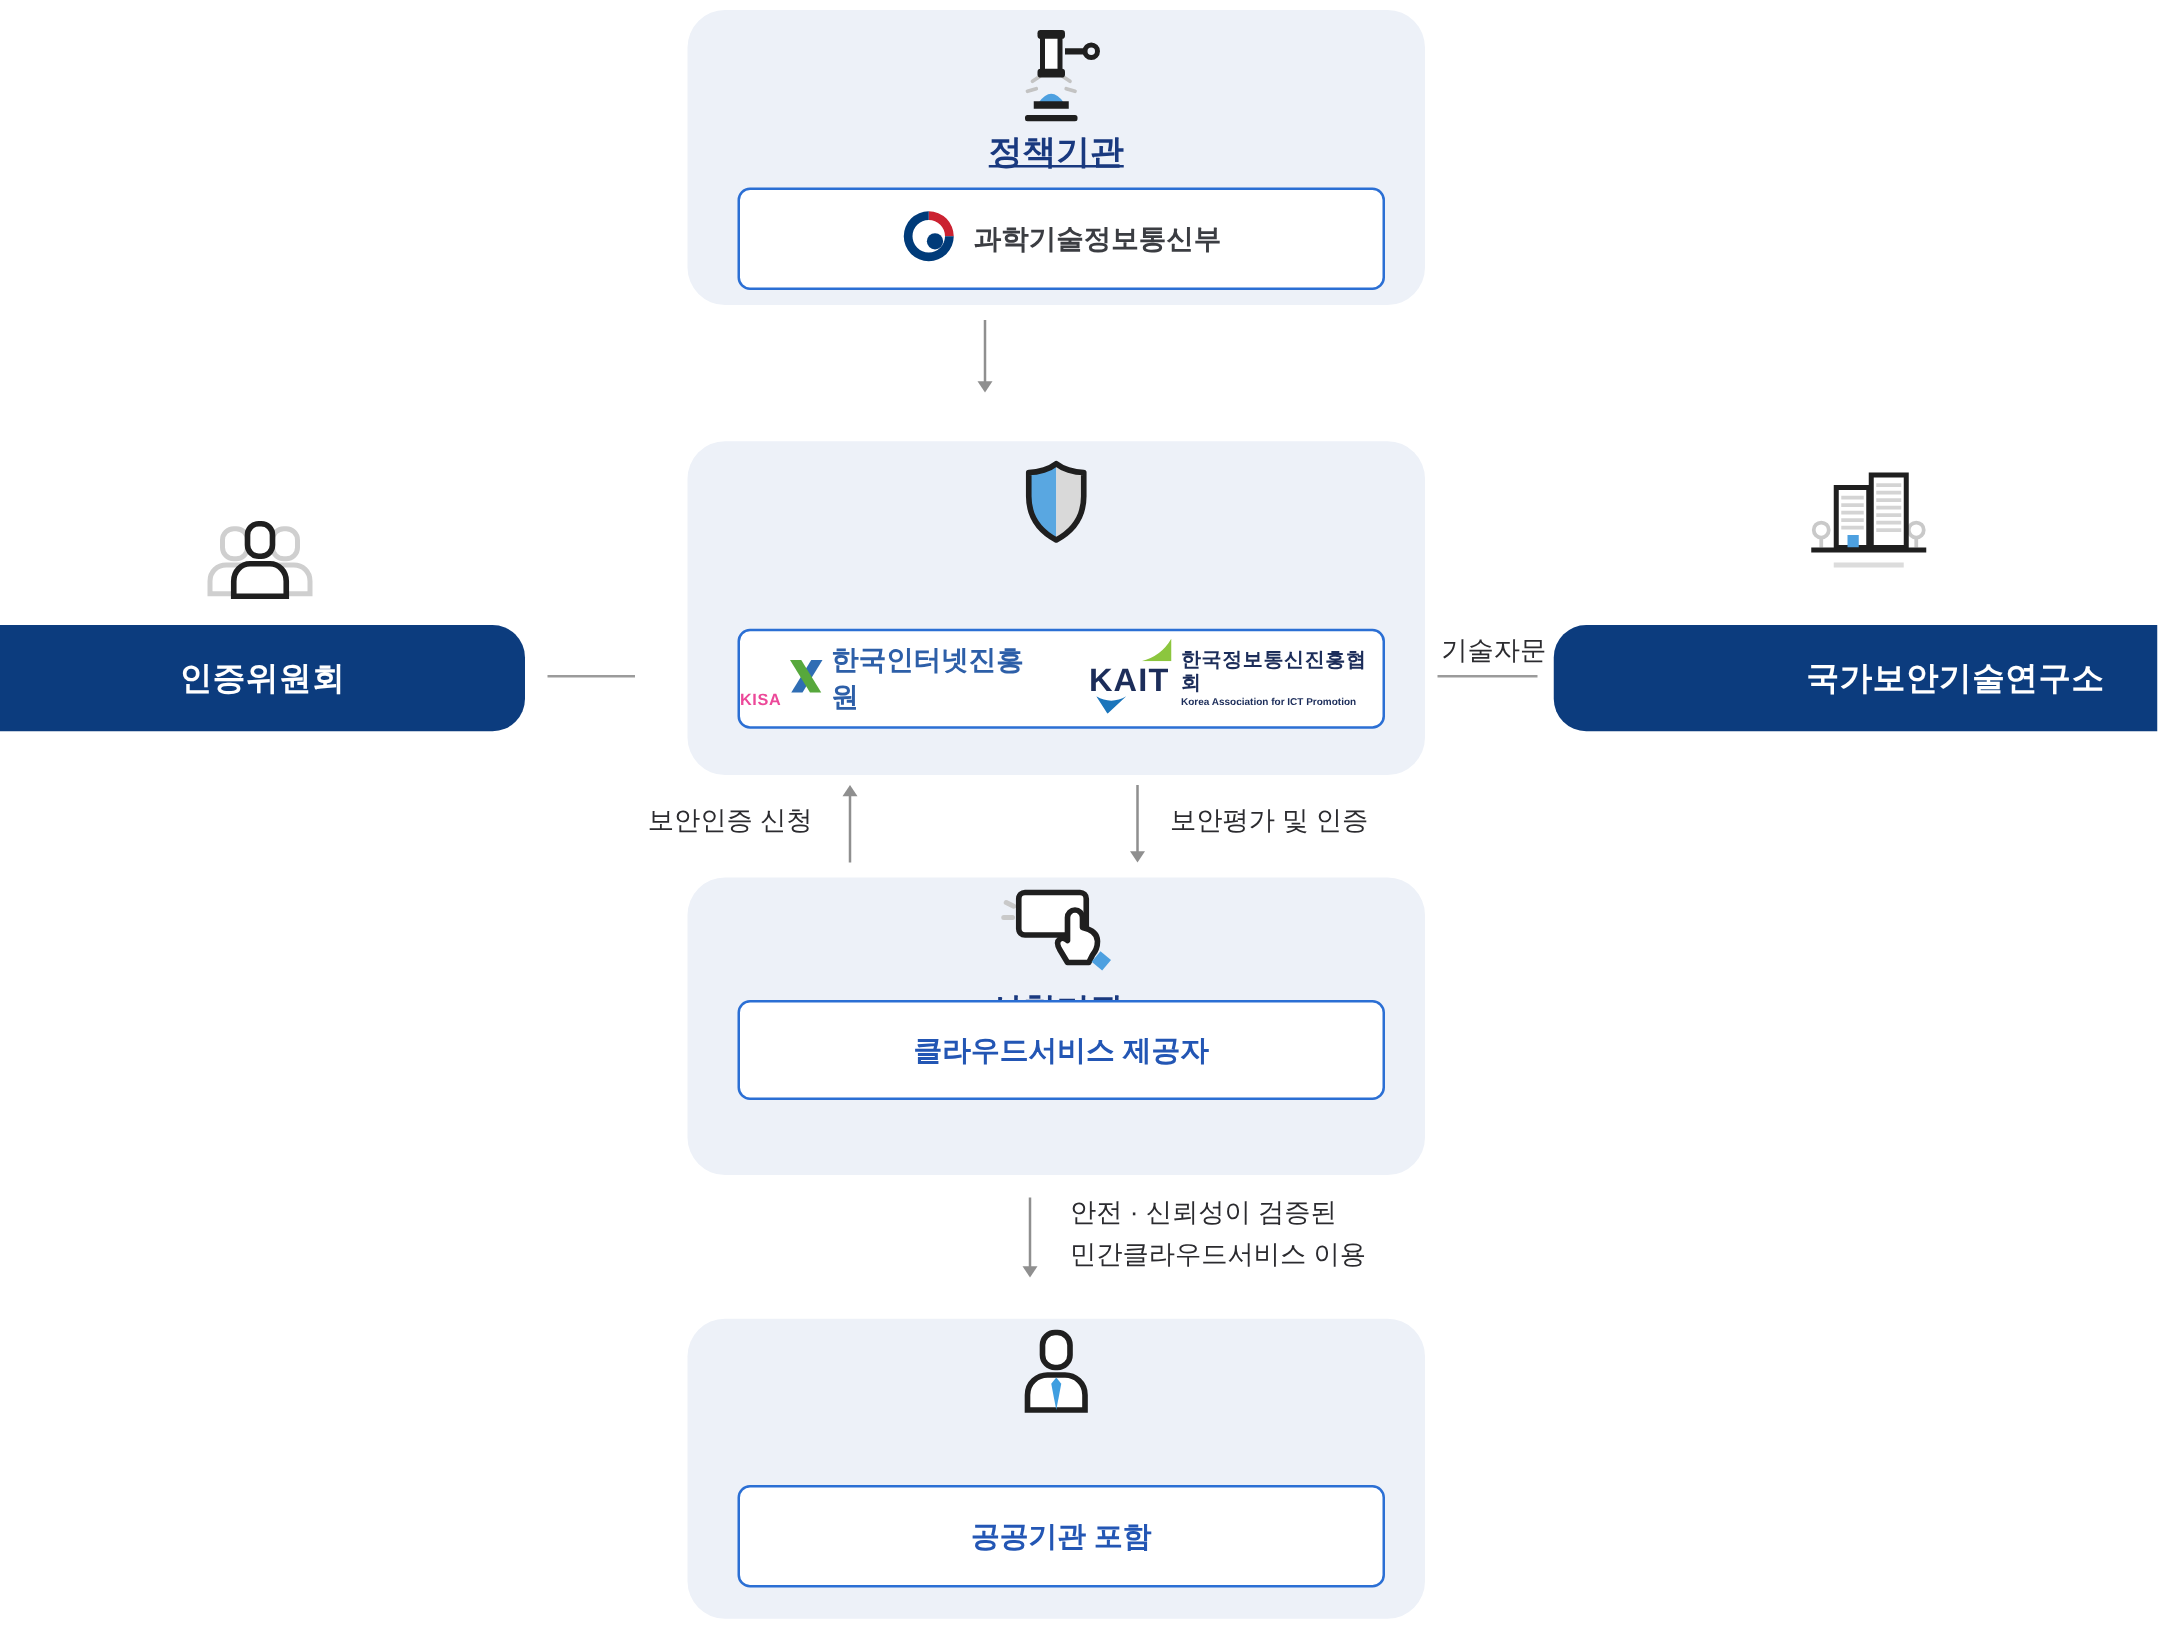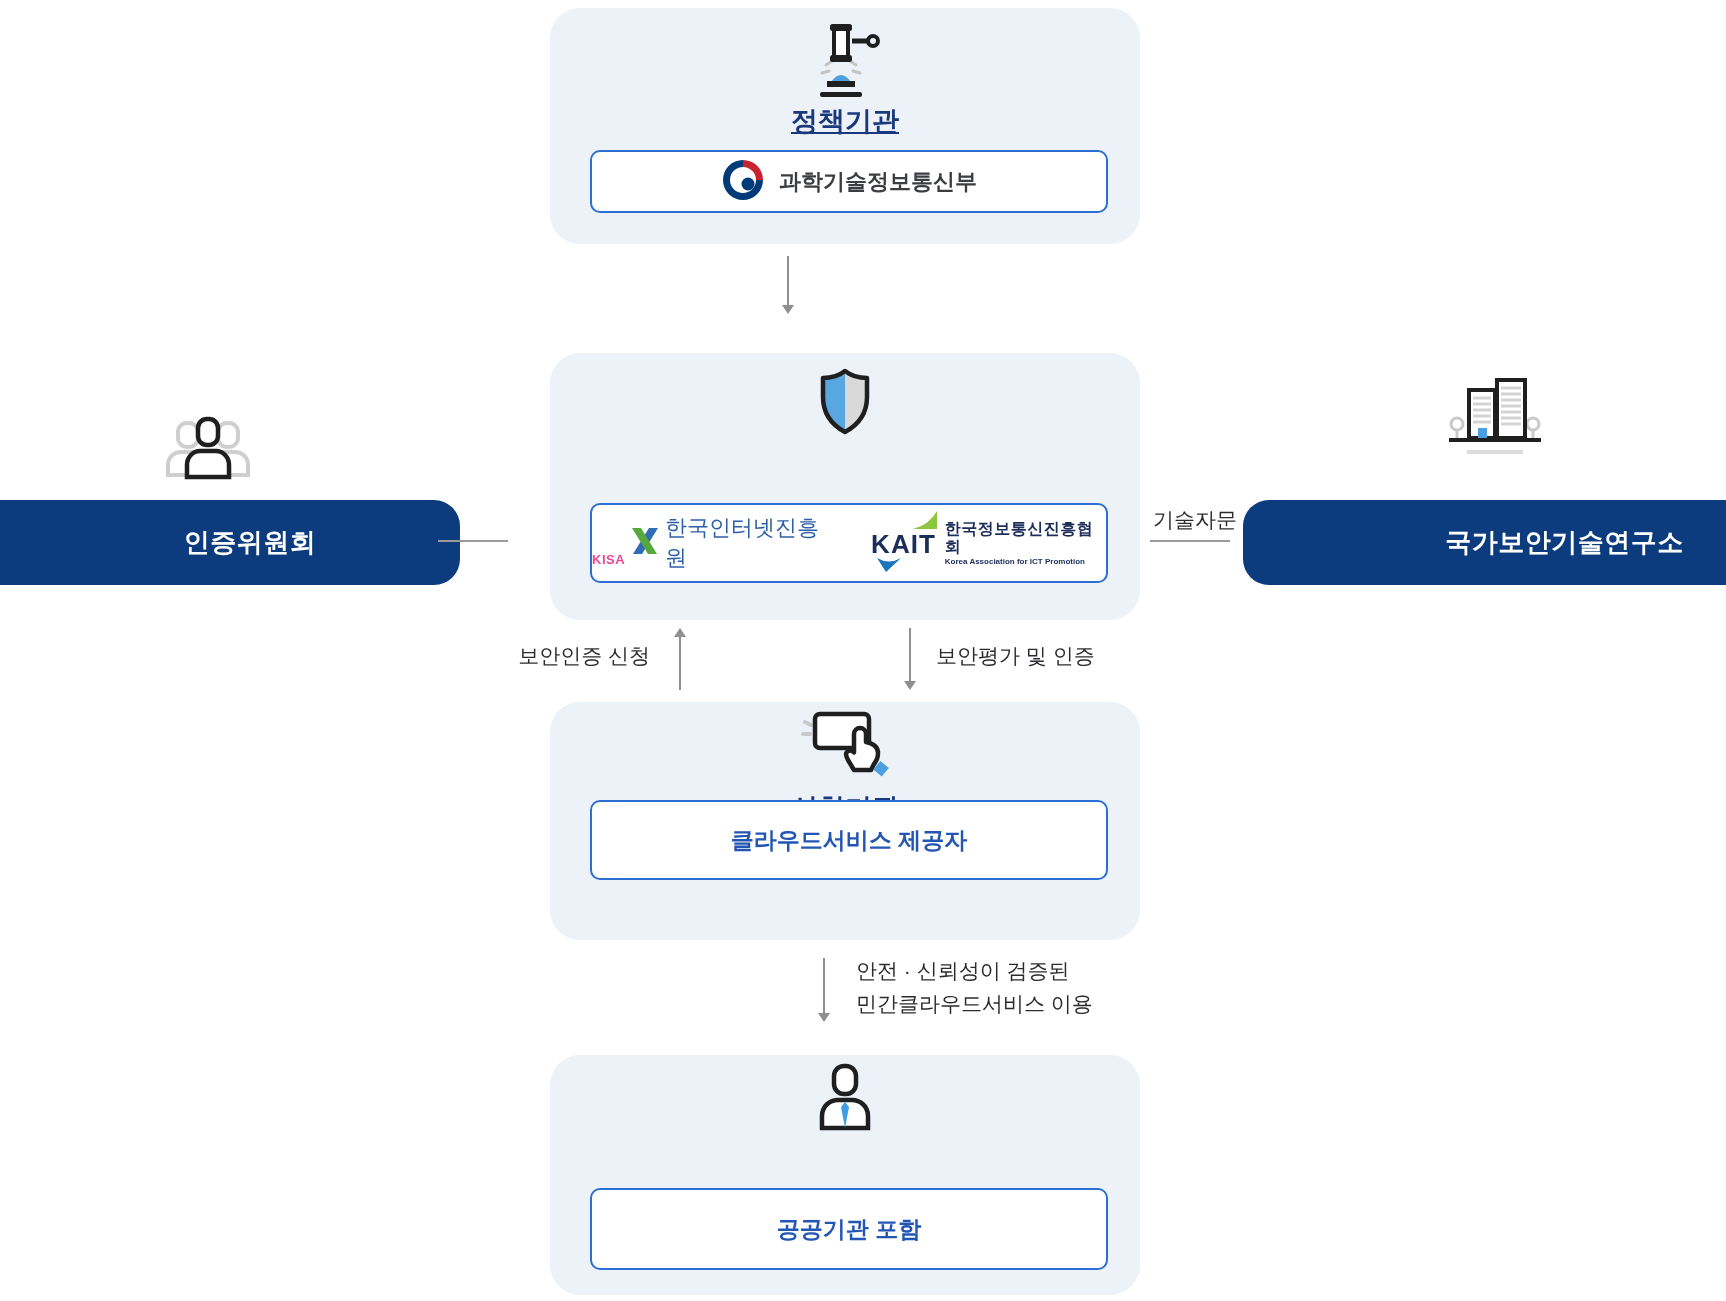--- a/index.html
+++ b/index.html
@@ -16,21 +16,21 @@
            font-size:26px;letter-spacing:0.5px;}
   .icon-abs{position:absolute;}
 
   .org-blue{color:#2356b4;font-weight:bold;font-size:23px;}
   .msit-row{display:flex;align-items:center;gap:14px;}
   .msit-name{color:#3b3d42;font-weight:bold;font-size:22px;}
 
   .logo-row{display:flex;align-items:center;justify-content:center;gap:34px;width:100%;}
   .kisa-block{display:flex;align-items:center;gap:6px;}
   .kisa-word{font-size:13px;font-weight:bold;color:#ec4899;letter-spacing:0.5px;align-self:flex-end;margin-bottom:6px;}
-  .kisa-name{font-size:22px;font-weight:normal;color:#2d5fa8;}
+  .kisa-name{font-size:22px;font-weight:bold;color:#2d5fa8;}
   .kait-block{display:flex;align-items:center;gap:9px;}
   .kait-mark{position:relative;padding:14px 0 12px 0;}
   .kait-word{font-size:26px;font-weight:bold;color:#1c2d5a;letter-spacing:1px;}
   .kait-green{position:absolute;top:-4px;left:42px;}
   .kait-blue{position:absolute;bottom:-4px;left:6px;}
   .kait-txt{display:flex;flex-direction:column;line-height:1.15;}
   .kait-kr{font-size:16px;font-weight:bold;color:#1c2d5a;letter-spacing:0.5px;}
   .kait-en{font-size:8px;font-weight:bold;color:#1c2d5a;}
 
   .varrow{position:absolute;width:2px;}
@@ -63,21 +63,21 @@
       <rect x="25" y="4" width="22" height="7" rx="2.5" fill="#1f1f1f"></rect>
       <rect x="25" y="35" width="22" height="7" rx="2.5" fill="#1f1f1f"></rect>
       <line x1="47" y1="21" x2="64" y2="21" stroke="#1f1f1f" stroke-width="5"></line>
       <circle cx="68" cy="21" r="5" fill="none" stroke="#1f1f1f" stroke-width="4"></circle>
       <path d="M26 62 Q36 48 46 62 Z" fill="#4da0e0"></path>
       <rect x="22" y="61" width="28" height="6" fill="#1f1f1f"></rect>
       <rect x="15" y="72" width="42" height="5" rx="2" fill="#1f1f1f"></rect>
     </svg>
   </div>
   <div class="sec-title" style="top:103px;text-decoration:underline;">정책기관</div>
-  <div class="whitebox" style="top:150px;height:63px;">
+  <div class="whitebox" style="top:150px;height:82px;">
     <div class="msit-row">
       <span>
         <svg width="44" height="44" viewBox="0 0 44 44">
           <circle cx="22" cy="22" r="20" fill="#fff"></circle>
           <path d="M22 2 a20 20 0 0 1 20 20 h-7 a13 13 0 0 0 -13 -13 z" fill="#cb2231"></path>
           <path d="M22 2 a20 20 0 1 0 20 20 h-7 a13 13 0 1 1 -13 -13 z" fill="#003b79"></path>
           <circle cx="27" cy="26" r="6.5" fill="#003b79"></circle>
         </svg>
       </span>
       <span class="msit-name">과학기술정보통신부</span>
@@ -146,21 +146,21 @@
         <path d="M10 62 V52 C10 44 16 39 23 39 H37 C44 39 50 44 50 52 V62 Z"></path>
         <rect x="60" y="10" width="20" height="24" rx="9"></rect>
         <path d="M50 62 V52 C50 44 56 39 63 39 H77 C84 39 90 44 90 52 V62 Z"></path>
       </g>
       <g fill="#fff" stroke="#1f1f1f" stroke-width="4.5">
         <rect x="40" y="6" width="20" height="26" rx="9"></rect>
         <path d="M29 64 V52 C29 44 35 38 42 38 H58 C65 38 71 44 71 52 V64 Z"></path>
       </g>
     </svg>
   </div>
-  <div class="navybox" style="left:0;width:420px;border-radius:0 26px 26px 0;padding-left:40px;">인증위원회</div>
+  <div class="navybox" style="left:0;width:420px;border-radius:0 26px 26px 0;">인증위원회</div>
   <div class="hline" style="left:438px;top:540px;width:70px;"></div>
 
   <div class="icon-abs" style="left:1445px;top:372px;">
     <svg width="100" height="88" viewBox="0 0 100 88">
       <g stroke="#c9c9c9" stroke-width="3" fill="#fff">
         <circle cx="12" cy="52" r="6"></circle>
           <line x1="12" y1="58" x2="12" y2="66"></line>
         <circle cx="88" cy="52" r="6"></circle>
           <line x1="88" y1="58" x2="88" y2="66"></line>
       </g>

